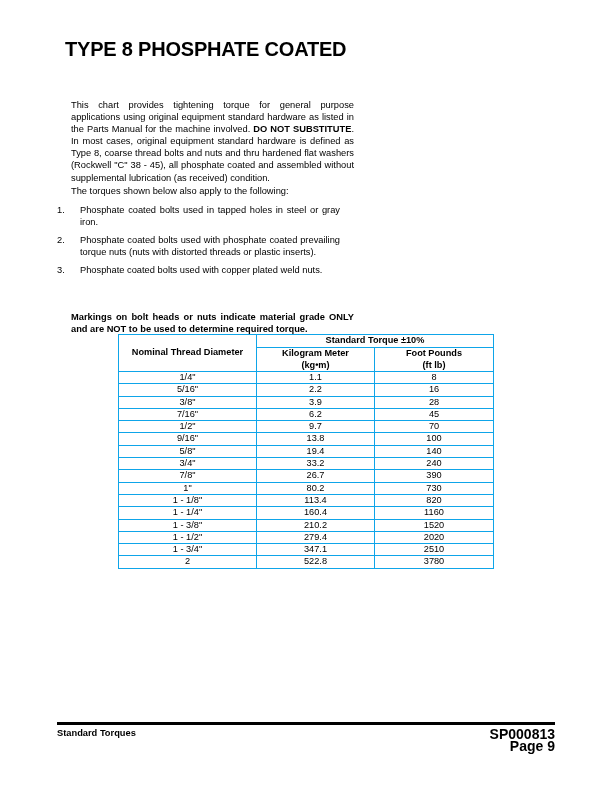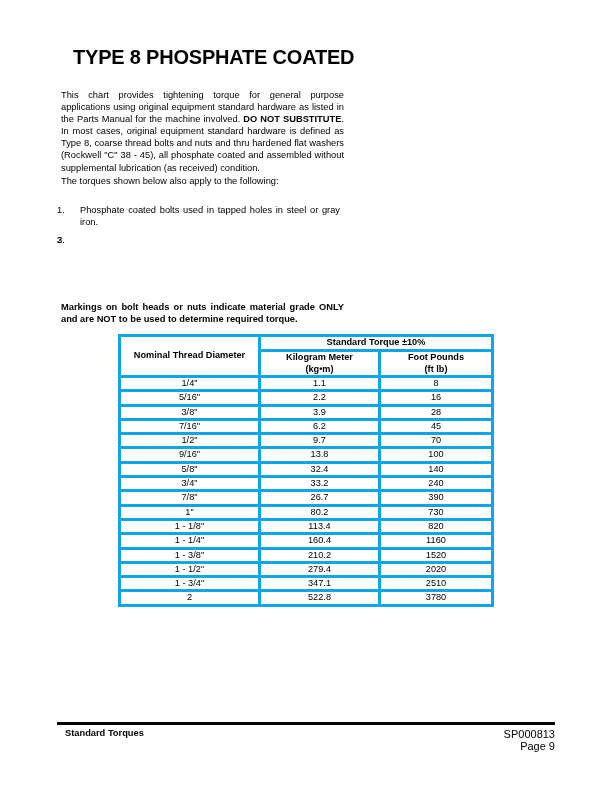--- a/index.html
+++ b/index.html
@@ -2,76 +2,76 @@
 <html><head>
   <meta charset="utf-8">
   <style>
     html, body { margin: 0; padding: 0; background: #ffffff; }
     body {
       width: 611px; height: 792px; position: relative; overflow: hidden;
       font-family: "Liberation Sans", sans-serif; color: #000;
     }
     .title {
       position: absolute; left: 57px; top: 30px; width: 300px;
-      font-size: 20px; font-weight: bold; line-height: 23px; margin: 16px;
+      font-size: 20px; font-weight: bold; line-height: 23px; margin: 8px;
       letter-spacing: -0.2px;
     }
     .col {
       position: absolute; left: 57px; width: 283px;
       font-size: 9.3px; line-height: 12.1px;
     }
-    .para { text-align: justify; margin: 4px; }
+    .para { text-align: justify; margin: 14px; }
     #intro { top: 85px; }
     #applies { top: 171px; }
     #list { top: 204px; margin: 0; padding: 0; list-style: none; }
     #list li { position: relative; padding-left: 23px; margin: 0 0 6px 0; text-align: justify; }
     #list li .num { position: absolute; left: 0; top: 0; }
     #markings { top: 297px; font-weight: bold; }
     b { font-weight: bold; }
 
     table.torque {
       position: absolute; left: 118px; top: 334px; width: 376px;
       border-collapse: collapse; font-size: 9.2px;
     }
     table.torque td, table.torque th {
-      border: 3px solid #0ea5e9; text-align: center; padding: 0; line-height: 11.3px;
+      border: 1px solid #0ea5e9; text-align: center; padding: 0; line-height: 11.3px;
     }
     table.torque th { font-weight: bold; }
     th.h-nominal { width: 137px; margin-left: 18px; }
     th.h-kg { width: 117px; }
     th.h-group { height: 12px; }
     th.h-sub { height: 23px; line-height: 11.5px; margin-top: 45px; }
     table.torque tbody td { height: 11.3px; }
 
     .footer-rule {
       position: absolute; left: 57px; top: 722px; width: 498px; height: 3px; background: #000;
     }
     .footer-left {
-      position: absolute; left: 57px; top: 728px; font-size: 9.3px; font-weight: bold; margin-left: 8px;
+      position: absolute; left: 57px; top: 728px; font-size: 9.3px; font-weight: bold;
     }
     .footer-right {
-      position: absolute; right: 56px; top: 728px; font-size: 11px; font-weight: normal;
+      position: absolute; right: 56px; top: 728px; font-size: 14px; font-weight: bold;
       text-align: right; line-height: 12px;
     }
   </style>
 </head>
 <body>
 
 <h1 class="title">
   <span>TYPE 8 PHOSPHATE COATED</span><br>
 </h1>
 
 <p class="col para" id="intro"><span>This chart provides tightening torque for general purpose applications using original equipment standard hardware as listed in the Parts Manual for the machine involved. </span><b>DO NOT SUBSTITUTE</b><span>. In most cases, original equipment standard hardware is defined as Type 8, coarse thread bolts and nuts and thru hardened flat washers (Rockwell "C" 38 - 45), all phosphate coated and assembled without supplemental lubrication (as received) condition.</span></p>
 
 <p class="col para" id="applies">The torques shown below also apply to the following:</p>
 
 <ol class="col" id="list">
   <li><span class="num">1.</span><span>Phosphate coated bolts used in tapped holes in steel or gray iron.</span></li>
-  <li><span class="num">2.</span></li>
-  <li><span class="num">3.</span></li>
+  <li><span class="num">2.</span><span>Phosphate coated bolts used with phosphate coated prevailing torque nuts (nuts with distorted threads or plastic inserts).</span></li>
+  <li><span class="num">3.</span><span>Phosphate coated bolts used with copper plated weld nuts.</span></li>
 </ol>
 
 <p class="col para" id="markings">Markings on bolt heads or nuts indicate material grade ONLY and are NOT to be used to determine required torque.</p>
 
 <table class="torque">
   <thead>
     <tr>
       <th class="h-nominal" rowspan="2">Nominal Thread Diameter</th>
       <th class="h-group" colspan="2">Standard Torque ±10%</th>
     </tr>
@@ -106,21 +106,21 @@
         <td>9.7</td>
         <td>70</td>
       </tr>
       <tr>
         <td>9/16"</td>
         <td>13.8</td>
         <td>100</td>
       </tr>
       <tr>
         <td>5/8"</td>
-        <td>32.4</td>
+        <td>19.4</td>
         <td>140</td>
       </tr>
       <tr>
         <td>3/4"</td>
         <td>33.2</td>
         <td>240</td>
       </tr>
       <tr>
         <td>7/8"</td>
         <td>26.7</td>

